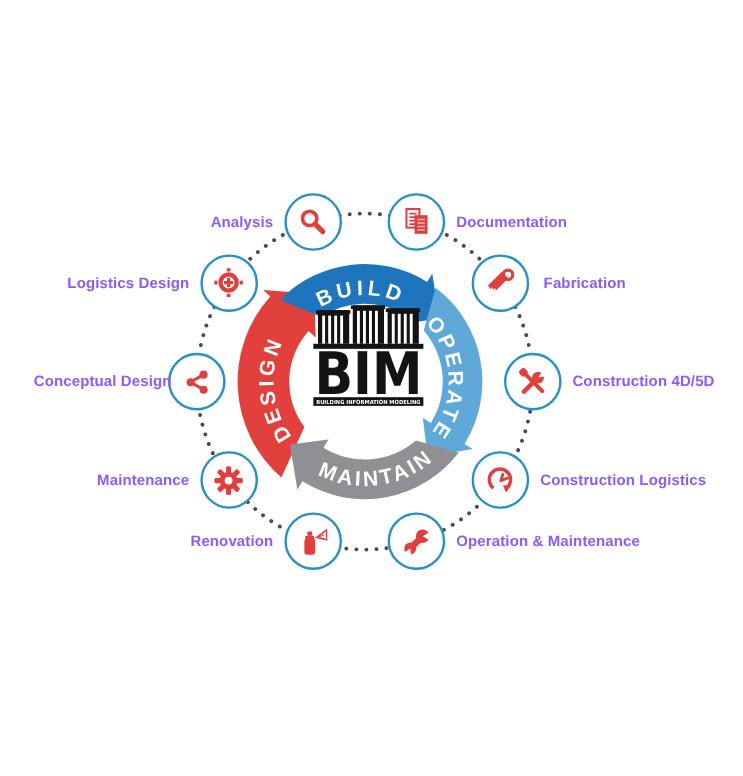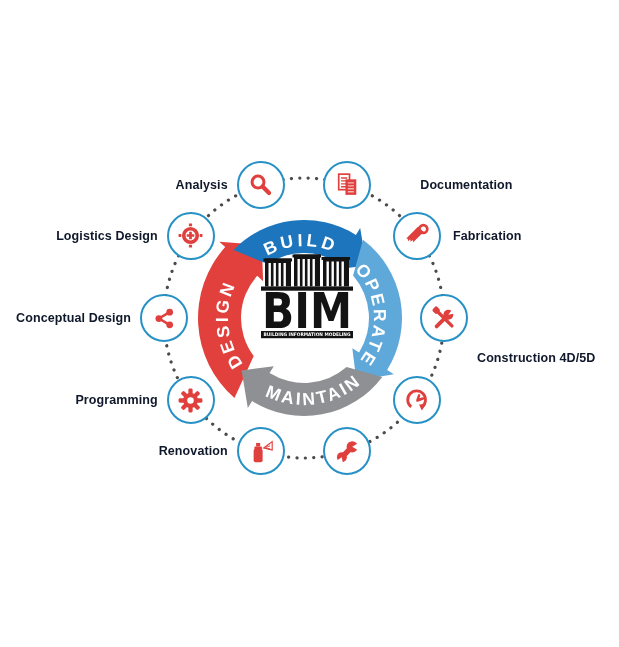--- a/index.html
+++ b/index.html
@@ -11,21 +11,21 @@
   .arc-label{font-family:"Liberation Sans",sans-serif;font-weight:bold;fill:#ffffff;}
   #nodes-layer{position:absolute;left:0;top:0;width:100%;height:100%;}
   .node-circle{
     position:absolute;width:48px;height:48px;border-radius:50%;
     background:#ffffff;border:2.5px solid #2791c5;box-sizing:border-box;
     display:flex;align-items:center;justify-content:center;
   }
   .node-circle svg{width:27px;height:27px;display:block;}
   .node-label{
     position:absolute;transform:translateY(-50%);
-    font-size:12.5px;font-weight:bold;color:#0f172a;white-space:nowrap;
+    font-size:12.5px;font-weight:bold;color:#8b5cf6;white-space:nowrap;
     letter-spacing:0.1px;
   }
   .logo{position:absolute;left:261px;top:253px;width:92px;height:86px;}
   .bim-text{font-family:"DejaVu Sans",sans-serif;font-weight:bold;font-size:49px;fill:#131313;}
   .bim-sub{font-family:"DejaVu Sans",sans-serif;font-weight:bold;font-size:4.7px;fill:#ffffff;}
 </style>
 </head>
 <body>
 
 <div class="stage">
@@ -55,37 +55,37 @@
   <div id="nodes-layer">
       <div class="node-circle" style="left: 420px; top: 294px;">
         <svg viewBox="0 0 24 24" style="color: rgb(223, 64, 61);">
           <rect x="1.8" y="1.8" width="5.6" height="5.6" rx="1.6" fill="currentColor" transform="rotate(45 4.6 4.6)"></rect>
           <path d="M6.2,6.2L18.6,18.6" stroke="currentColor" stroke-width="3" stroke-linecap="round" fill="none"></path>
           <path d="M5,19L12.6,11.4" stroke="currentColor" stroke-width="3.4" stroke-linecap="round" fill="none"></path>
           <circle cx="15.4" cy="8.6" r="4.4" fill="currentColor"></circle>
           <polygon points="15.4,8.6 20.6,1.6 23.4,7.2" fill="#fff"></polygon>
         </svg>
       </div>
-      <div class="node-label" style="top: 318px; left: 477px; margin-top: 40px;">Construction 4D/5D</div>
+      <div class="node-label" style="top: 318px; left: 477px;">Construction 4D/5D</div>
       <div class="node-circle" style="left: 393.262px; top: 211.71px;">
         <svg viewBox="0 0 24 24" style="color: rgb(223, 64, 61);">
           <circle cx="17.2" cy="6.2" r="3.5" fill="none" stroke="currentColor" stroke-width="2.4"></circle>
           <path d="M2,14.6 L12.6,4 L17.4,8.8 L8.2,18 L7.6,15.9 L6,17.5 L5.4,15.4 L3.8,17 L3.2,14.9 Z" fill="currentColor"></path>
         </svg>
       </div>
       <div class="node-label" style="top: 235.71px; left: 453px;">Fabrication</div>
       <div class="node-circle" style="left: 323.262px; top: 160.852px;">
         <svg viewBox="0 0 24 24" style="color: rgb(223, 64, 61);">
           <rect x="4.2" y="2.8" width="9.6" height="13.8" fill="#fff" stroke="currentColor" stroke-width="1.5"></rect>
           <path d="M6.3,6.2h5.4 M6.3,8.8h5.4 M6.3,11.4h5.4 M6.3,14h5.4" stroke="currentColor" stroke-width="1.2" fill="none"></path>
           <rect x="10.2" y="7.4" width="9.6" height="13.8" fill="currentColor"></rect>
           <path d="M12.3,10.6h5.4 M12.3,13.2h5.4 M12.3,15.8h5.4 M12.3,18.4h5.4" stroke="#f3b8b6" stroke-width="1.2" fill="none"></path>
         </svg>
       </div>
-      <div class="node-label" style="top: 184.852px; left: 380.262px; margin-left: 40px;">Documentation</div>
+      <div class="node-label" style="top: 184.852px; left: 380.262px;">Documentation</div>
       <div class="node-circle" style="left: 236.738px; top: 160.852px;">
         <svg viewBox="0 0 24 24" style="color: rgb(223, 64, 61);">
           <circle cx="9.8" cy="9.8" r="5.3" fill="none" stroke="currentColor" stroke-width="2.7"></circle>
           <path d="M13.8,13.8L19.6,19.6" stroke="currentColor" stroke-width="3.8" stroke-linecap="round" fill="none"></path>
         </svg>
       </div>
       <div class="node-label" style="top: 184.852px; right: 391.262px;">Analysis</div>
       <div class="node-circle" style="left: 166.738px; top: 211.71px;">
         <svg viewBox="0 0 24 24" style="color: rgb(223, 64, 61);">
           <circle cx="12" cy="12" r="6" fill="none" stroke="currentColor" stroke-width="3.2"></circle>
@@ -95,60 +95,62 @@
       </div>
       <div class="node-label" style="top: 235.71px; right: 461.262px;">Logistics Design</div>
       <div class="node-circle" style="left: 140px; top: 294px;">
         <svg viewBox="0 0 24 24" style="color: rgb(223, 64, 61);">
           <path d="M7,12 L16.6,6.4 M7,12 L16.6,17.6" stroke="currentColor" stroke-width="2.3" fill="none"></path>
           <circle cx="7" cy="12" r="3" fill="currentColor"></circle>
           <circle cx="16.6" cy="6.4" r="3" fill="currentColor"></circle>
           <circle cx="16.6" cy="17.6" r="3" fill="currentColor"></circle>
         </svg>
       </div>
-      <div class="node-label" style="top: 318px; right: 488px;">Conceptual Design</div>
+      <div class="node-label" style="top: 318px; right: 476px;">Conceptual Design</div>
       <div class="node-circle" style="left: 166.738px; top: 376.29px;">
         <svg viewBox="0 0 24 24" style="color: rgb(223, 64, 61);">
           <g fill="currentColor">
             <rect x="10.1" y="1.4" width="3.8" height="21.2" rx="1.2"></rect>
             <rect x="10.1" y="1.4" width="3.8" height="21.2" rx="1.2" transform="rotate(45 12 12)"></rect>
             <rect x="10.1" y="1.4" width="3.8" height="21.2" rx="1.2" transform="rotate(90 12 12)"></rect>
             <rect x="10.1" y="1.4" width="3.8" height="21.2" rx="1.2" transform="rotate(135 12 12)"></rect>
             <circle cx="12" cy="12" r="6.6"></circle>
           </g>
           <circle cx="12" cy="12" r="2.9" fill="#fff"></circle>
         </svg>
       </div>
-      <div class="node-label" style="top: 400.29px; right: 461.262px;">Programming</div>
+      <div class="node-label" style="top: 400.29px; right: 461.262px;">Maintenance</div>
       <div class="node-circle" style="left: 236.738px; top: 427.148px;">
         <svg viewBox="0 0 24 24" style="color: rgb(223, 64, 61);">
           <rect x="8.1" y="4.4" width="3.6" height="3.2" fill="currentColor"></rect>
           <rect x="6.6" y="7.6" width="6.6" height="2.6" fill="currentColor"></rect>
           <rect x="5.9" y="9.6" width="8" height="12" rx="1.8" fill="currentColor"></rect>
           <polygon points="14.8,8.8 22.4,3.2 22.4,10.6" fill="none" stroke="currentColor" stroke-width="1"></polygon>
           <path d="M16.2,7.9l4.4,-3 M16.4,8.5l4.2,-1.5 M16.5,9l4.1,0.6" stroke="currentColor" stroke-width="0.8" fill="none"></path>
         </svg>
       </div>
       <div class="node-label" style="top: 451.148px; right: 391.262px; text-align: center;">Renovation</div>
       <div class="node-circle" style="left: 323.262px; top: 427.148px;">
         <svg viewBox="0 0 24 24" style="color: rgb(223, 64, 61);">
           <path d="M6.4,17.6 L13.6,10.4" stroke="currentColor" stroke-width="4.8" stroke-linecap="round" fill="none"></path>
           <circle cx="16.2" cy="7.8" r="5" fill="currentColor"></circle>
           <polygon points="16.2,7.8 23.6,3.4 23.6,12.2" fill="#fff"></polygon>
           <circle cx="7" cy="17" r="4.4" fill="currentColor"></circle>
           <polygon points="7,17 0.4,21.4 8,23.8" fill="#fff"></polygon>
         </svg>
       </div>
+      <div class="node-label" style="top: 451.148px; left: 380.262px;">Operation &amp; Maintenance</div>
       <div class="node-circle" style="left: 393.262px; top: 376.29px;">
         <svg viewBox="0 0 24 24" style="color: rgb(223, 64, 61);">
           <path d="M6.4,17.6 A7.9,7.9 0 1 1 16,17.6" fill="none" stroke="currentColor" stroke-width="2.5"></path>
           <polygon points="13.4,15.6 19.8,15.2 15.8,20.8" fill="currentColor"></polygon>
           <path d="M11.9,12 L16.8,10.2 M11.9,12 L13.4,7.4" stroke="currentColor" stroke-width="2.2" stroke-linecap="round" fill="none"></path>
         </svg>
       </div>
+      <div class="node-label" style="top: 400.29px; left: 450.262px;">Construction Logistics</div>
     </div>
 
   <div class="logo">
     <svg viewBox="0 0 92 86" width="92" height="86">
       <g fill="#131313">
         <rect x="2.5" y="5.5" width="28.5" height="3"></rect>
         <rect x="4" y="5.5" width="26" height="28"></rect>
         <rect x="31.5" y="1.5" width="28.5" height="3"></rect>
         <rect x="33" y="1.5" width="26" height="32"></rect>
         <rect x="60.5" y="4" width="28.5" height="3"></rect>

